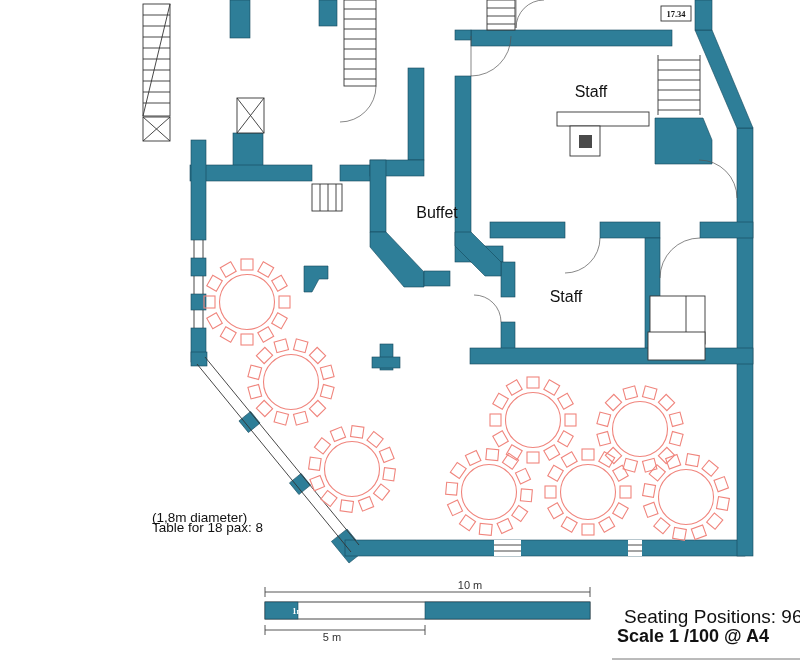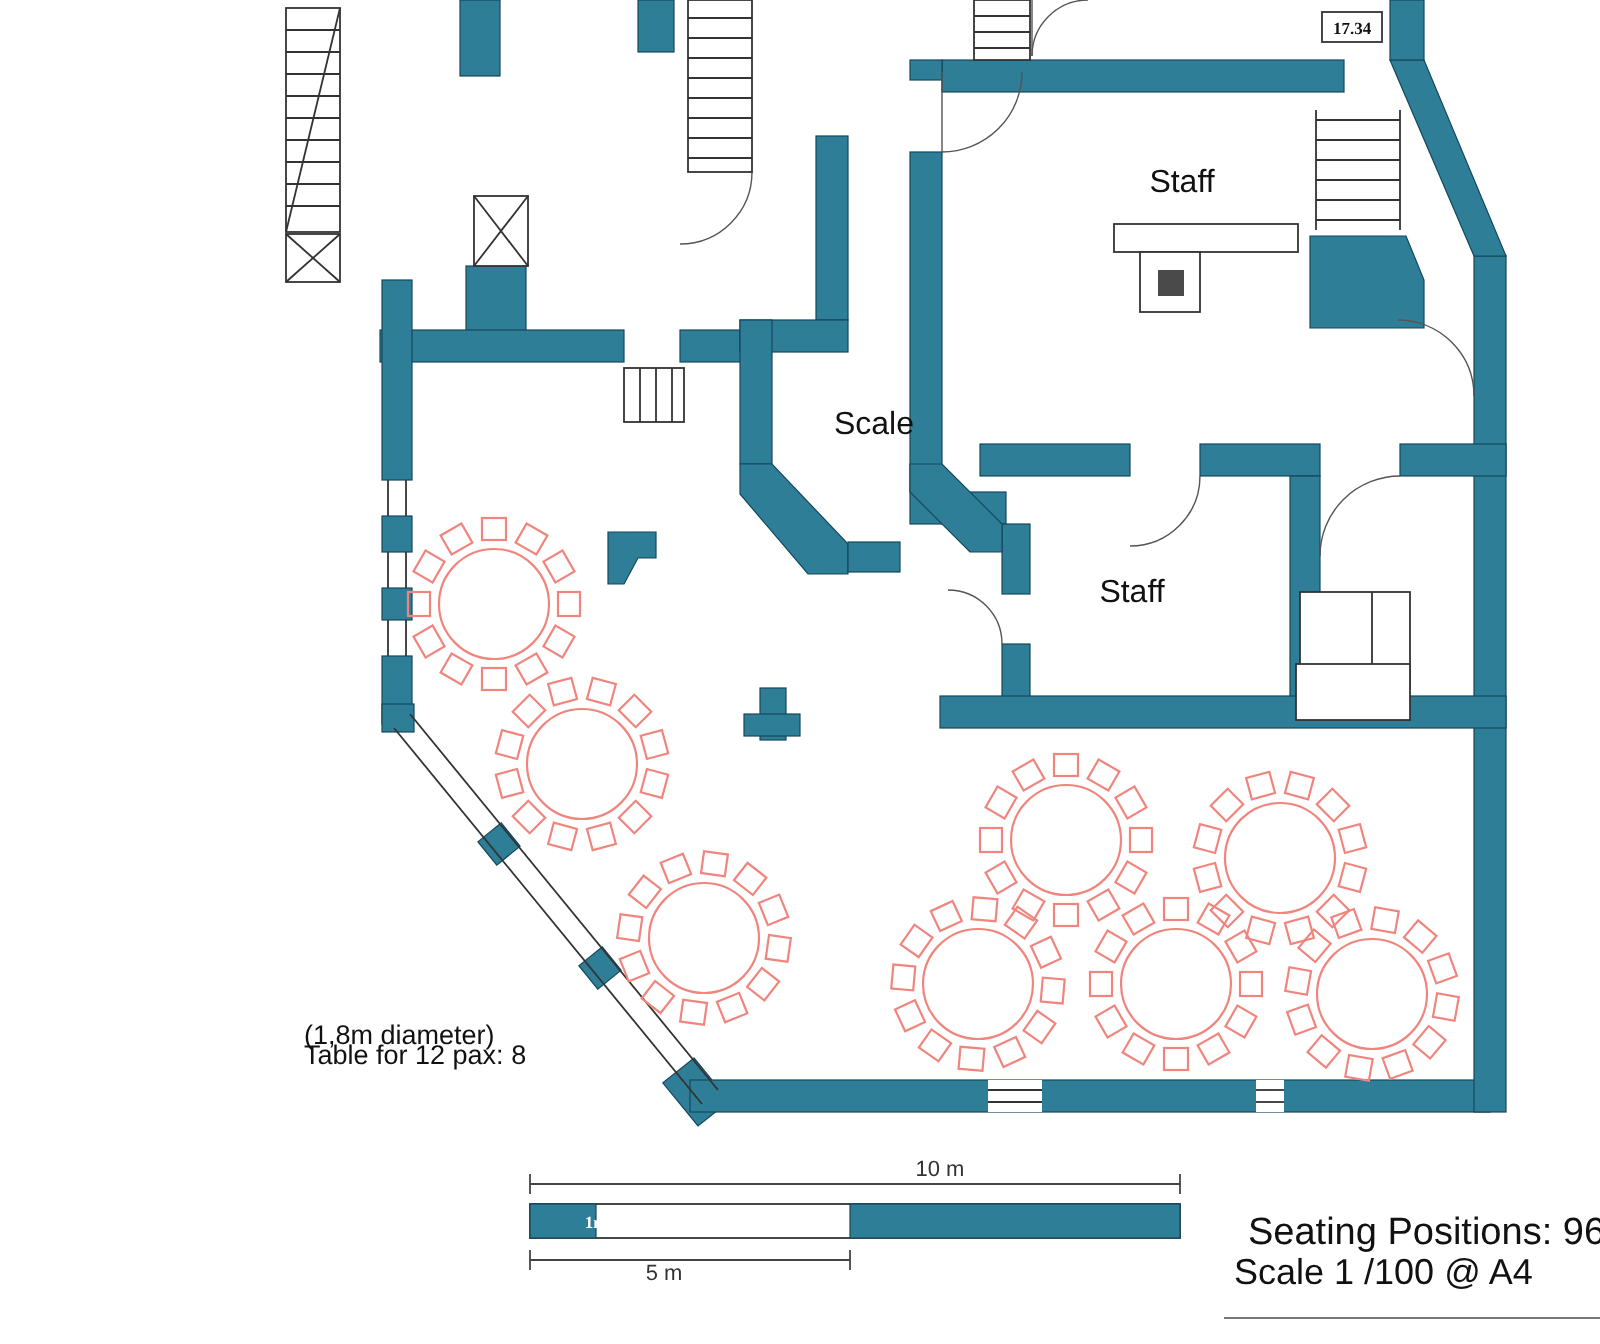--- a/index.html
+++ b/index.html
@@ -13,21 +13,21 @@
   .thin-light{stroke:#555;stroke-width:.7;fill:none;}
   .whitebox{fill:#fff;stroke:#333;stroke-width:.9;}
   .gapwhite{fill:#fff;stroke:none;}
   .darkfill{fill:#4a4a4a;stroke:none;}
   .dim{stroke:#444;stroke-width:.9;fill:none;}
   .label{position:absolute;color:#111;white-space:nowrap;}
   .ctr{transform:translateX(-50%);}
   .room-label{font-size:16px;text-align:center;}
   .note{font-size:13.5px;}
   .legend-seating{font-size:19px;font-weight:normal;}
-  .legend-scale{font-size:18px;font-weight:normal;}
+  .legend-scale{font-size:18px;font-weight:bold;}
   .dim-label{font-size:11px;color:#333;}
   .tiny{font-size:8.5px;font-weight:bold;font-family:Liberation Serif, serif;}
   .onbar{color:#fff;margin-left:17px;}
 </style>
 </head>
 <body>
 
 <div class="stage">
   <svg viewBox="0 0 800 672" width="800" height="672">
 
@@ -324,24 +324,24 @@
       <rect class="wall" x="425" y="602" width="165" height="17"></rect>
       <line class="dim" x1="265" y1="630" x2="425" y2="630"></line>
       <line class="dim" x1="265" y1="625" x2="265" y2="635"></line>
       <line class="dim" x1="425" y1="625" x2="425" y2="635"></line>
     </g>
 
     <line x1="612" y1="659" x2="800" y2="659" stroke="#777" stroke-width="1"></line>
   </svg>
 
   <div class="label room-label ctr" style="left:591px;top:83px;">Staff</div>
-  <div class="label room-label ctr" style="left:437px;top:204px;">Scale</div>
+  <div class="label room-label ctr" style="left:437px;top:204px;">Buffet</div>
   <div class="label room-label ctr" style="left:566px;top:288px;">Staff</div>
 
-  <div class="label note" style="left:152px;top:520px;">Table for 12 pax: 8</div>
+  <div class="label note" style="left:152px;top:520px;">Table for 18 pax: 8</div>
   <div class="label note" style="left:152px;top:510px;">(1,8m diameter)</div>
 
   <div class="label legend-seating" style="left:624px;top:606px;">Seating Positions: 96</div>
   <div class="label legend-scale" style="left:617px;top:626px;">Scale 1 /100 @ A4</div>
 
   <div class="label dim-label ctr" style="left:470px;top:579px;">10 m</div>
   <div class="label dim-label ctr" style="left:332px;top:631px;">5 m</div>
   <div class="label tiny onbar ctr" style="left:281px;top:606px;">1m</div>
 
   <div class="label tiny ctr" style="left:676px;top:9px;">17.34</div>

